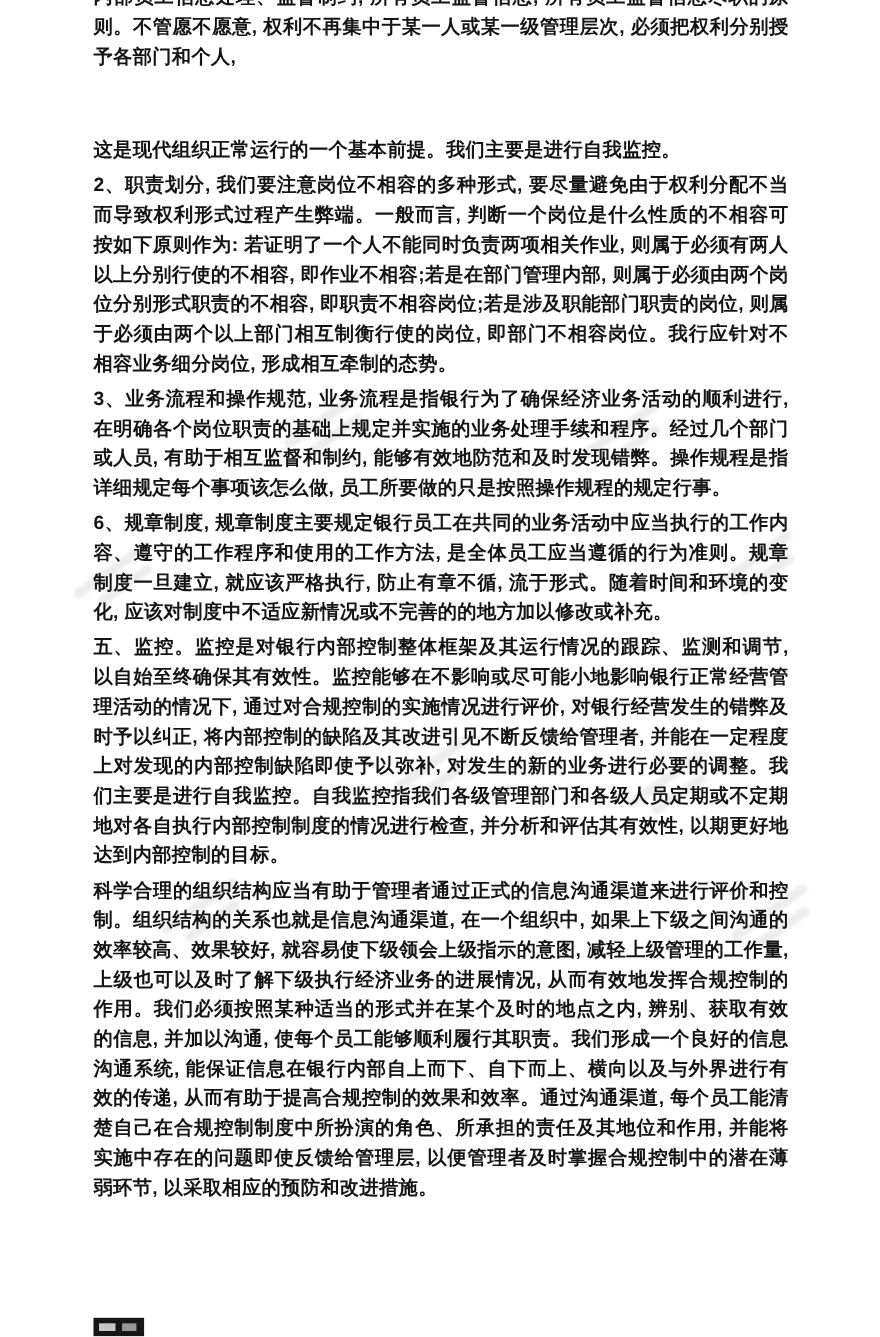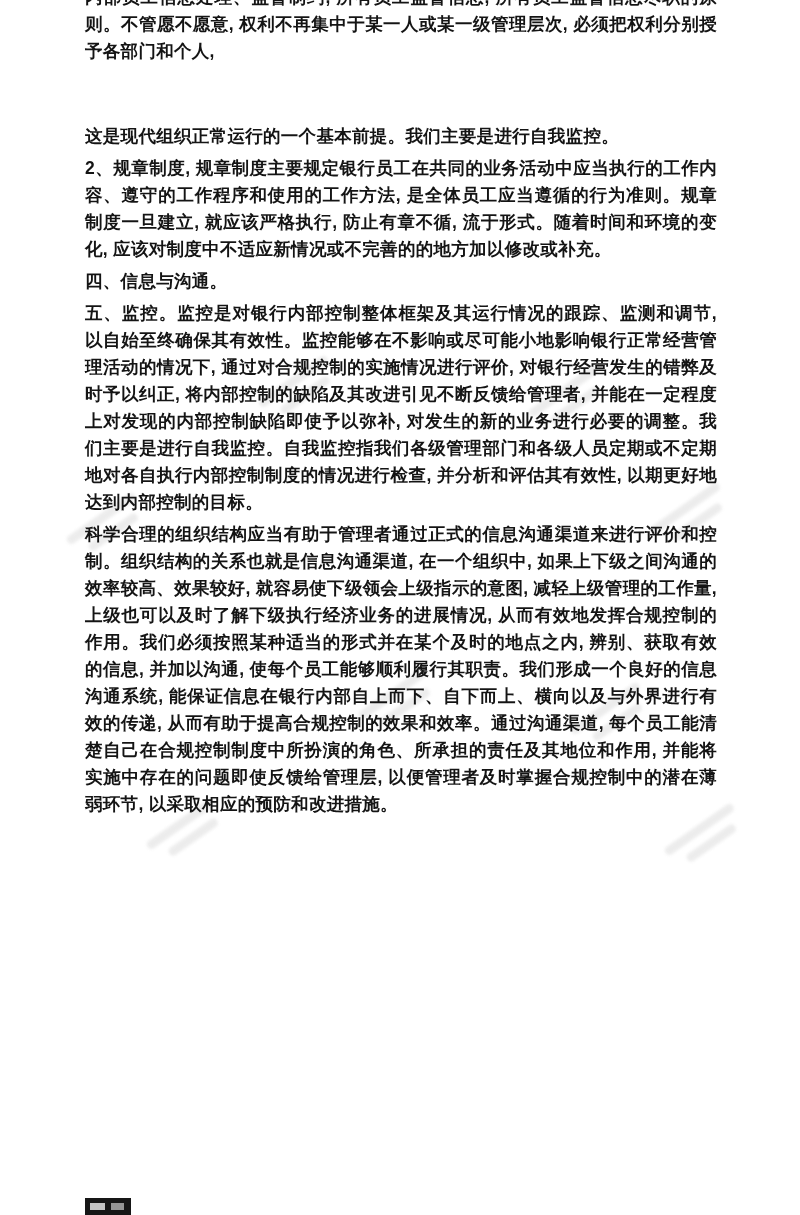--- a/index.html
+++ b/index.html
@@ -90,21 +90,22 @@
     <div class="wm" style="left:66px;  top:505px;"></div>
     <div class="wm" style="left:358px; top:680px;"></div>
     <div class="wm" style="left:570px; top:695px;"></div>
     <div class="wm" style="left:146px; top:810px;"></div>
     <div class="wm" style="left:664px; top:816px;"></div>
   </div>
 
   <div class="content">
     <p class="lead">内部员工信息处理、监督制约, 所有员工监督信息, 所有员工监督信息尽职的原则。不管愿不愿意, 权利不再集中于某一人或某一级管理层次, 必须把权利分别授予各部门和个人,</p>
     <p>这是现代组织正常运行的一个基本前提。我们主要是进行自我监控。</p>
-    <p>2、规章制度, 规章制度主要规定银行员工在共同的业务活动中应当执行的工作内容、遵守的工作程序和使用的工作方法, 是全体员工应当遵循的行为准则。规章制度一旦建立, 就应该严格执行, 防止有章不循, 流于形式。随着时间和环境的变化, 应该对制度中不适应新情况或不完善的的地方加以修改或补充。</p>
-    <p>四、信息与沟通。</p>
+    <p>2、职责划分, 我们要注意岗位不相容的多种形式, 要尽量避免由于权利分配不当而导致权利形式过程产生弊端。一般而言, 判断一个岗位是什么性质的不相容可按如下原则作为: 若证明了一个人不能同时负责两项相关作业, 则属于必须有两人以上分别行使的不相容, 即作业不相容;若是在部门管理内部, 则属于必须由两个岗位分别形式职责的不相容, 即职责不相容岗位;若是涉及职能部门职责的岗位, 则属于必须由两个以上部门相互制衡行使的岗位, 即部门不相容岗位。我行应针对不相容业务细分岗位, 形成相互牵制的态势。</p>
+    <p>3、业务流程和操作规范, 业务流程是指银行为了确保经济业务活动的顺利进行, 在明确各个岗位职责的基础上规定并实施的业务处理手续和程序。经过几个部门或人员, 有助于相互监督和制约, 能够有效地防范和及时发现错弊。操作规程是指详细规定每个事项该怎么做, 员工所要做的只是按照操作规程的规定行事。</p>
+    <p>6、规章制度, 规章制度主要规定银行员工在共同的业务活动中应当执行的工作内容、遵守的工作程序和使用的工作方法, 是全体员工应当遵循的行为准则。规章制度一旦建立, 就应该严格执行, 防止有章不循, 流于形式。随着时间和环境的变化, 应该对制度中不适应新情况或不完善的的地方加以修改或补充。</p>
     <p>五、监控。监控是对银行内部控制整体框架及其运行情况的跟踪、监测和调节, 以自始至终确保其有效性。监控能够在不影响或尽可能小地影响银行正常经营管理活动的情况下, 通过对合规控制的实施情况进行评价, 对银行经营发生的错弊及时予以纠正, 将内部控制的缺陷及其改进引见不断反馈给管理者, 并能在一定程度上对发现的内部控制缺陷即使予以弥补, 对发生的新的业务进行必要的调整。我们主要是进行自我监控。自我监控指我们各级管理部门和各级人员定期或不定期地对各自执行内部控制制度的情况进行检查, 并分析和评估其有效性, 以期更好地达到内部控制的目标。</p>
     <p>科学合理的组织结构应当有助于管理者通过正式的信息沟通渠道来进行评价和控制。组织结构的关系也就是信息沟通渠道, 在一个组织中, 如果上下级之间沟通的效率较高、效果较好, 就容易使下级领会上级指示的意图, 减轻上级管理的工作量, 上级也可以及时了解下级执行经济业务的进展情况, 从而有效地发挥合规控制的作用。我们必须按照某种适当的形式并在某个及时的地点之内, 辨别、获取有效的信息, 并加以沟通, 使每个员工能够顺利履行其职责。我们形成一个良好的信息沟通系统, 能保证信息在银行内部自上而下、自下而上、横向以及与外界进行有效的传递, 从而有助于提高合规控制的效果和效率。通过沟通渠道, 每个员工能清楚自己在合规控制制度中所扮演的角色、所承担的责任及其地位和作用, 并能将实施中存在的问题即使反馈给管理层, 以便管理者及时掌握合规控制中的潜在薄弱环节, 以采取相应的预防和改进措施。</p>
   </div>
 
   <div class="stamp"></div>
 
 </div>
 
 </body></html>

